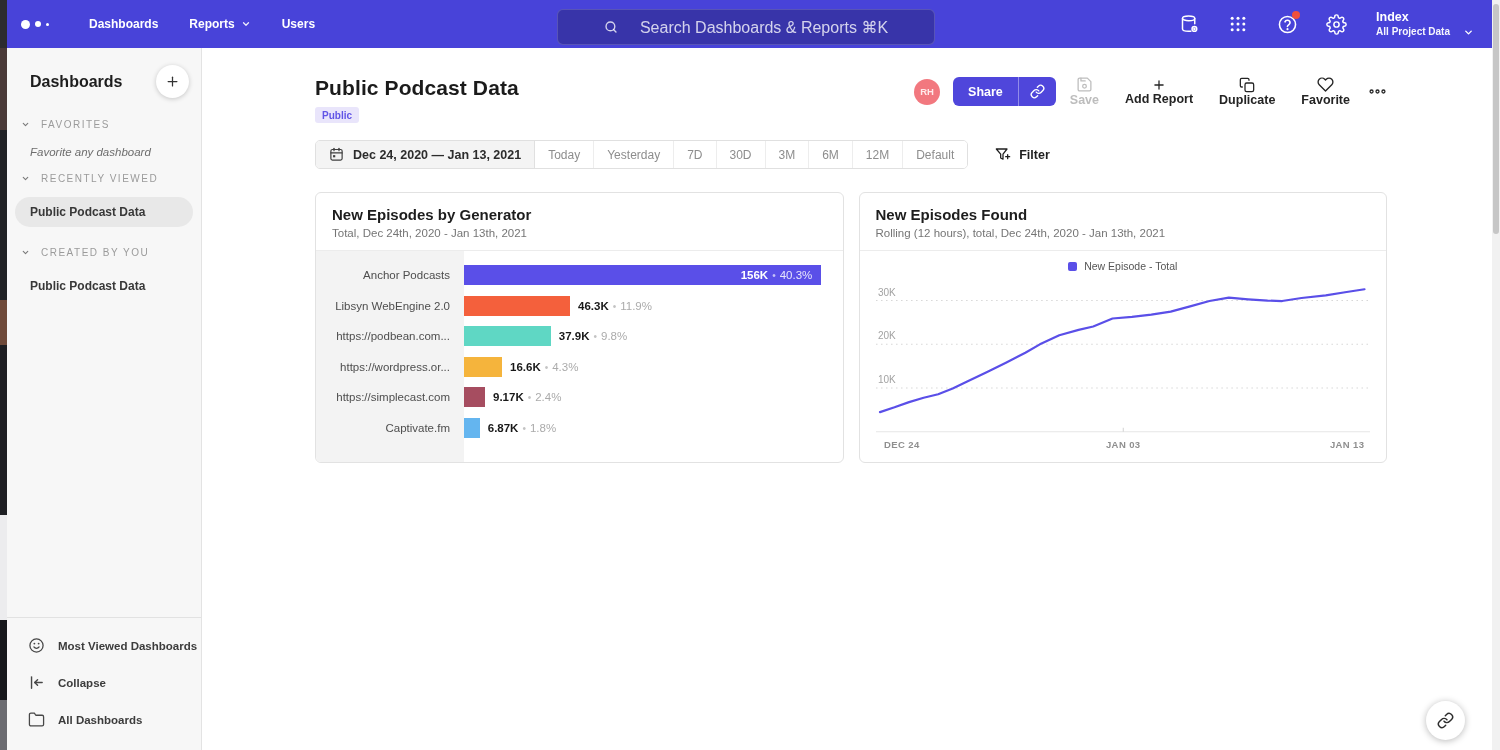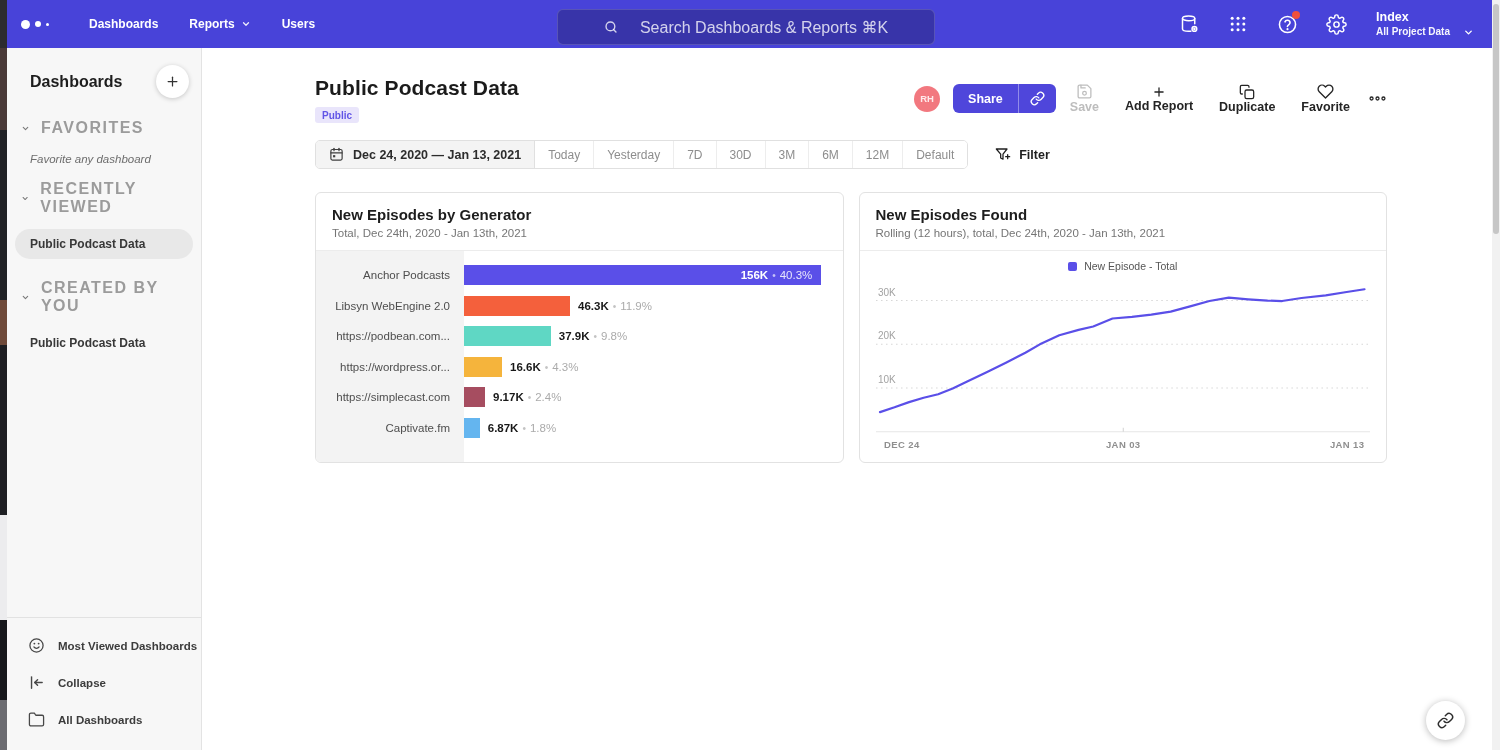--- a/index.html
+++ b/index.html
@@ -29,34 +29,34 @@
   .project .pname { font-size:12.5px; font-weight:700; }
   .project .pscope { font-size:10px; font-weight:600; opacity:.95; }
 
   
   .shell { position:absolute; left:7px; top:48px; width:1485px; height:702px; display:flex; }
   .sidebar { width:195px; background:#f7f7f7; border-right:1px solid #e3e3e3; display:flex; flex-direction:column; }
   .sb-head { display:flex; align-items:center; justify-content:space-between; padding:17px 12px 10px 23px; }
   .sb-title { font-size:16px; font-weight:700; color:#1d1d1d; }
   .sb-plus { width:33px; height:33px; border-radius:50%; background:#fff; border:none; box-shadow:0 1px 5px rgba(0,0,0,.2); display:grid; place-items:center; color:#333; cursor:pointer; }
   .sb-section { display:flex; align-items:center; gap:11px; padding:11px 0 4px 14px; color:#9b9b9b; }
-  .sb-section span { font-size:16px; font-weight:700; letter-spacing:1.5px; }
+  .sb-section span { font-size:10px; font-weight:400; letter-spacing:1.5px;text-align:right; }
   .sb-empty { margin:12px 0 4px 23px; font-size:11.5px; font-style:italic; color:#6d6d6d; }
   .sb-item { margin:9px 8px 9px 0; padding:8px 0 8px 23px; font-size:12px; font-weight:700; color:#383838; cursor:pointer; }
   .sb-item.selected { background:#e8e8e8; border-radius:16px; margin-left:8px; padding-left:15px; }
   .sb-foot { margin-top:auto; border-top:1px solid #e2e2e2; padding:9px 0 12px; }
   .sb-foot-item { display:flex; align-items:center; gap:13px; padding:10px 0 10px 21px; font-size:11.5px; font-weight:700; color:#3c3c3c; cursor:pointer; }
   .sb-foot-item .ficon { color:#474747; display:grid; place-items:center; }
 
   
   .main { flex:1; background:#fff; position:relative; padding:28px 105px 0 113px; }
   .page-head { display:flex; align-items:flex-start; justify-content:space-between; }
   .page-title { font-size:21px; font-weight:700; color:#1b1b1b; letter-spacing:.1px; }
   .badge { display:inline-block; margin-top:7px; font-size:10px; font-weight:700; color:#6154e6; background:#e9e5fb; padding:2.5px 7px; border-radius:3px; }
-  .actions { display:flex; align-items:center; margin-top:7px; }
+  .actions { display:flex; align-items:center; }
   .avatar { width:26px; height:26px; border-radius:50%; background:#f2787f; color:#ffe9ea; font-size:9.5px; font-weight:700; display:grid; place-items:center; }
   .share { display:flex; height:29px; border-radius:6px; overflow:hidden; background:#4f46db; margin-left:13px; cursor:pointer; }
   .share-main { display:grid; place-items:center; padding:0 15px; color:#fff; font-size:12.5px; font-weight:700; border:none; background:transparent; border-right:1px solid rgba(255,255,255,.38); cursor:pointer; }
   .share-link { width:37px; display:grid; place-items:center; color:#fff; border:none; background:transparent; cursor:pointer; }
   .act { display:flex; align-items:center; font-size:12.5px; font-weight:700; color:#242424; background:none; border:none; cursor:pointer;flex-direction:column; }
   .act.disabled { color:#bdbdbd; cursor:default; }
   .act .aicon { display:grid; place-items:center; }
   .ml14{margin-left:14px;} .ml26{margin-left:26px;} .ml18{margin-left:18px;}
 
   

